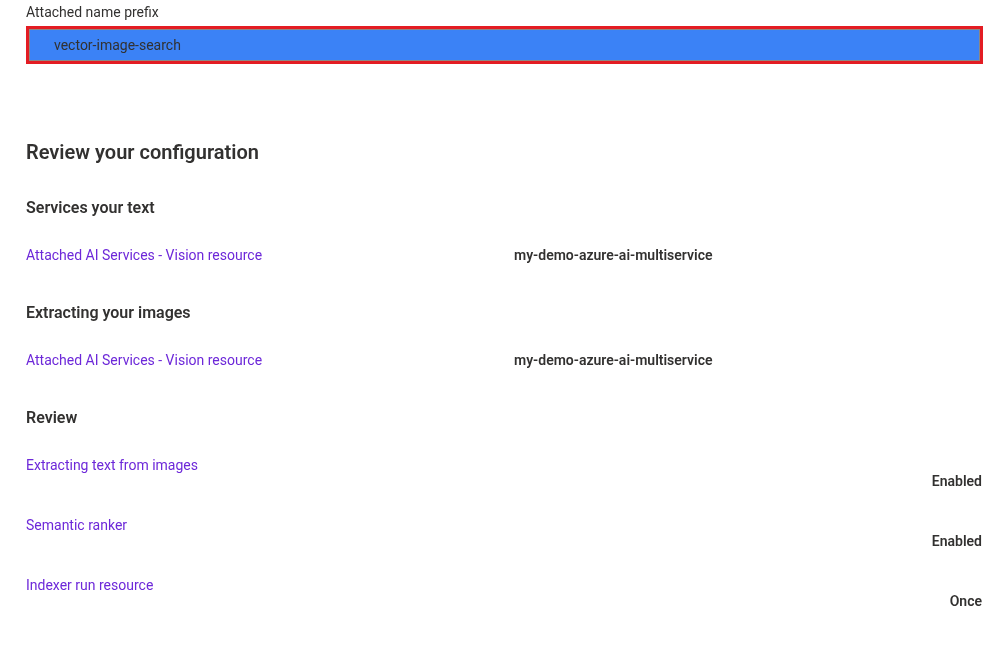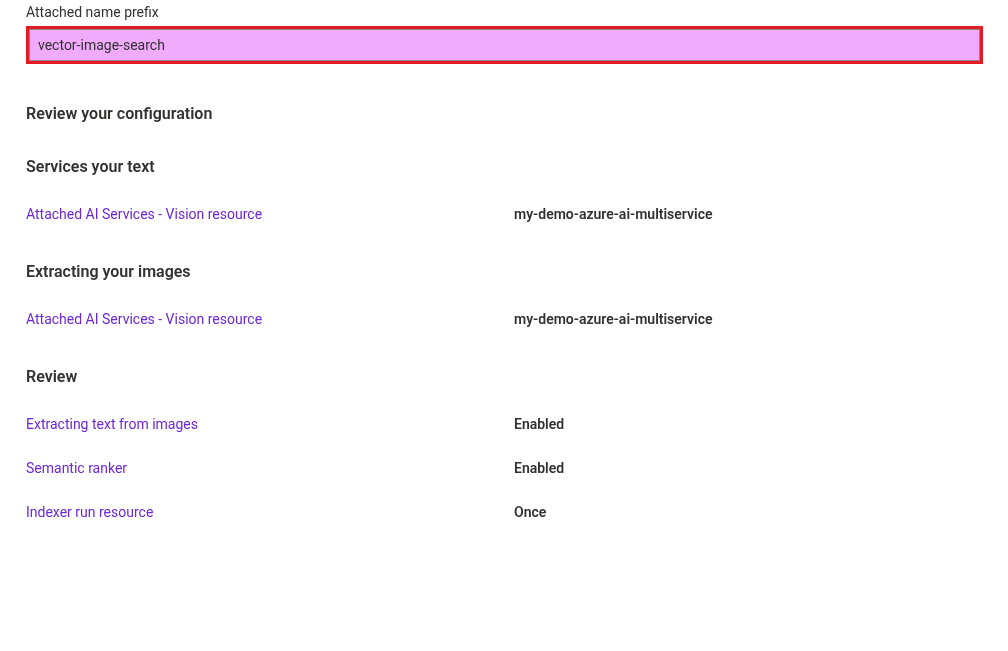--- a/index.html
+++ b/index.html
@@ -25,47 +25,49 @@
     }
     .input-wrap {
       display: inline-block;
       border: 3px solid #e31c23;
       margin-bottom: 40px;
       width: 957px;
     }
     .text-input {
       width: 100%;
       height: 32px;
-      padding: 4px 8px;
+      padding: 4px 24px;
       font-size: 14px;
       color: #323130;
       border: 1px solid #8a8886;
       font-family: inherit;
       outline: none;
-      background: #f0abfc;
+      background: #3b82f6;
     }
     h2.page-heading {
-      font-size: 16px;
+      font-size: 20px;
       font-weight: 600;
       color: #323130;
       margin-bottom: 34px;
+      margin-top: 36px;
     }
     h3.section-heading {
       font-size: 16px;
       font-weight: 600;
       color: #323130;
       margin-bottom: 30px;
     }
     .kv-row {
       display: flex;
       margin-bottom: 32px;
     }
     .kv-row-tight {
       display: flex;
       margin-bottom: 28px;
+      flex-direction: column;
     }
     .kv-label {
       width: 488px;
       font-size: 14px;
       color: #6d28d9;
       font-weight: 400;
     }
     .kv-value {
       font-size: 14px;
       color: #323130;

